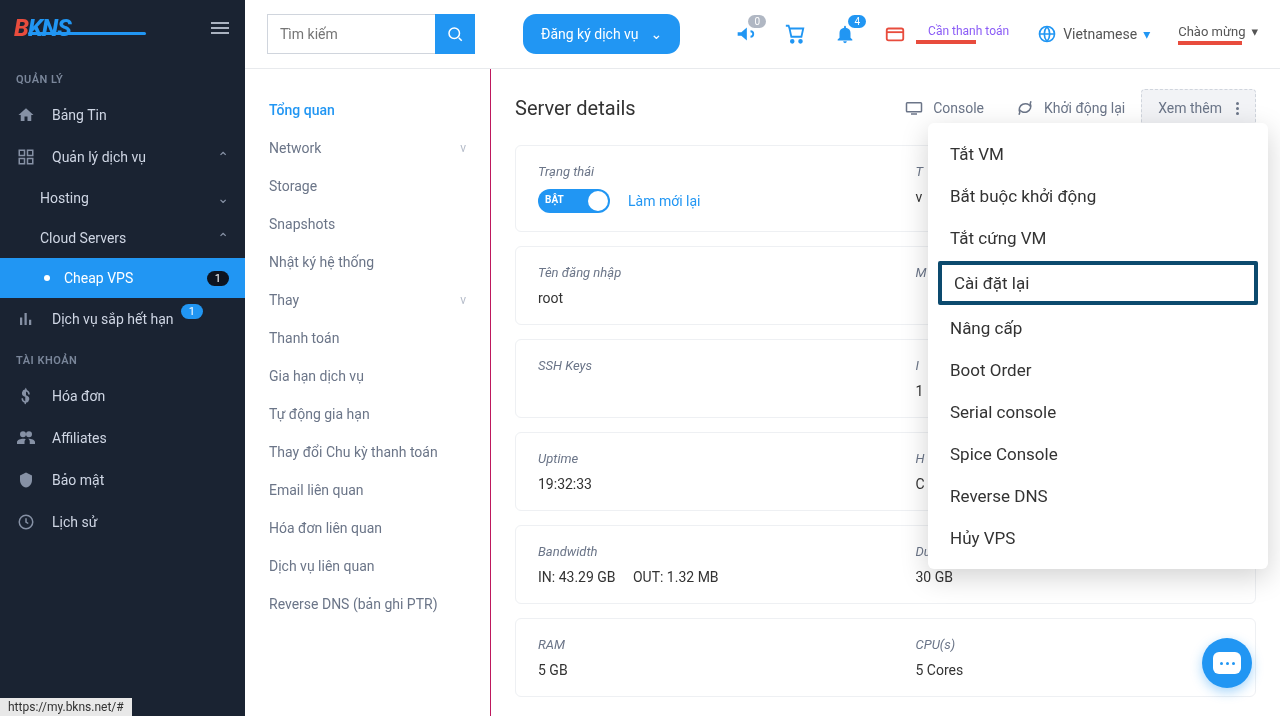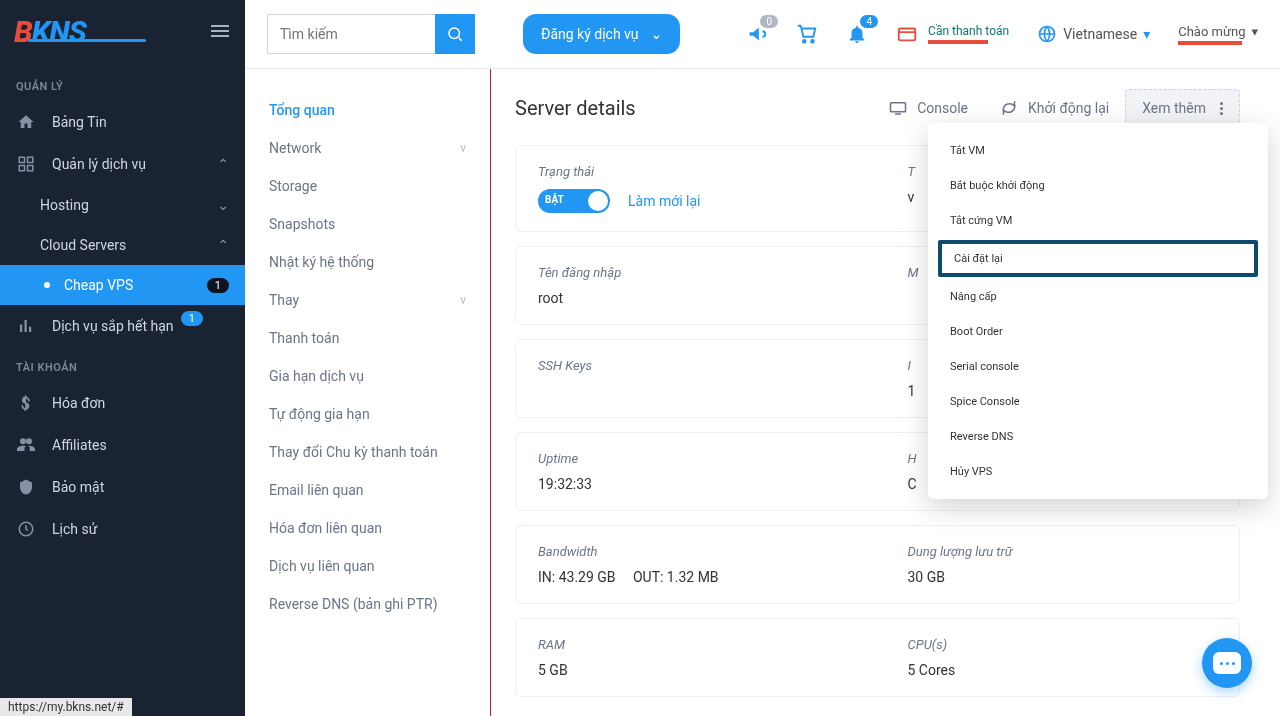--- a/index.html
+++ b/index.html
@@ -2,21 +2,21 @@
 <html><head>
 <meta charset="utf-8">
 <style>
 * { margin: 0; padding: 0; box-sizing: border-box; font-family: -apple-system, BlinkMacSystemFont, "Segoe UI", Roboto, sans-serif; }
 body { background: #f5f6fa; color: #333; font-size: 14px; overflow: hidden; }
 .app { display: flex; width: 1280px; height: 716px; }
 
 
 .sidebar { width: 245px; background: #1a2332; color: #aab2c0; flex-shrink: 0; display: flex; flex-direction: column; position: relative; }
 .logo-row { display: flex; align-items: center; justify-content: space-between; padding: 14px 16px 18px 14px; }
-.logo { font-size: 30px; font-weight: 800; font-style: italic; letter-spacing: -1px; }
+.logo { font-size: 24px; font-weight: 800; font-style: italic; letter-spacing: -1px; }
 .logo .b { color: #e84c3d; }
 .logo .kns { color: #2196f3; }
 .logo-wave { height: 3px; background: linear-gradient(90deg, #2196f3 0%, #2196f3 100%); margin-top: -4px; border-radius: 2px; width: 118px; margin-left: 14px; position: relative; top: -6px; }
 .hamburger { cursor: pointer; color: #aab2c0; display: flex; flex-direction: column; gap: 3px; }
 .hamburger span { display: block; width: 18px; height: 2px; background: #aab2c0; }
 
 .nav-section { font-size: 11px; font-weight: 600; color: #7a869a; padding: 14px 16px 8px; letter-spacing: 0.5px; }
 .nav-item { display: flex; align-items: center; padding: 12px 16px; cursor: pointer; color: #cfd6e4; font-size: 14px; position: relative; }
 .nav-item .icon { width: 20px; margin-right: 16px; color: #8691a5; display: inline-flex; align-items: center; justify-content: center; }
 .nav-item .chev { margin-left: auto; color: #8691a5; }
@@ -31,35 +31,35 @@
 .topbar { display: flex; align-items: center; padding: 14px 22px; border-bottom: 1px solid #e8eaed; gap: 20px; }
 .search-wrap { display: flex; }
 .search-input { width: 168px; height: 40px; border: 1px solid #d0d5dd; border-right: none; padding: 0 12px; font-size: 14px; outline: none; }
 .search-btn { width: 40px; height: 40px; background: #2196f3; border: none; color: #fff; cursor: pointer; display: flex; align-items: center; justify-content: center; }
 .register-btn { height: 40px; background: #2196f3; color: #fff; border: none; padding: 0 18px; font-size: 14px; cursor: pointer; display: flex; align-items: center; gap: 12px; border-radius: 13px; margin-left: 28px; }
 .top-icons { margin-left: auto; display: flex; align-items: center; gap: 28px; }
 .top-icon { position: relative; color: #2196f3; cursor: pointer; display: flex; align-items: center; }
 .top-icon .count { position: absolute; top: -8px; right: -10px; background: #b0b7c3; color: #fff; font-size: 10px; border-radius: 9px; padding: 1px 6px; }
 .top-icon .count.blue { background: #2196f3; }
 .pay-due { display: flex; align-items: center; gap: 10px; cursor: pointer; }
-.pay-due .txt { font-size: 12px; color: #0f766e; line-height: 1.2; }
+.pay-due .txt { font-size: 12px; color: #8b5cf6; line-height: 1.2; margin-left: 12px; }
 .red-under { height: 4px; background: #e84c3d; width: 60px; margin-top: 2px; }
 .lang { display: flex; align-items: center; gap: 6px; color: #555; cursor: pointer; }
 .welcome { display: flex; flex-direction: column; align-items: flex-start; cursor: pointer; position: relative; }
 .welcome .row1 { display: flex; align-items: center; gap: 6px; font-size: 13px; color: #555; }
 .welcome .red-under { width: 64px; }
 
 
 .content { display: flex; flex: 1; min-height: 0; }
 .subnav { width: 246px; padding: 22px 0; border-right: 1px solid #be185d; }
 .subnav-item { padding: 11px 24px; color: #6b7588; cursor: pointer; font-size: 14px; display: flex; align-items: center; }
 .subnav-item.active { color: #2196f3; font-weight: 500; }
 .subnav-item .v { margin-left: auto; color: #b5bcc9; font-size: 12px; }
 
-.panel { flex: 1; padding: 20px 40px 0 24px; position: relative; overflow: hidden; }
+.panel { flex: 1; padding: 20px 24px 0 24px; position: relative; overflow: hidden; }
 .panel-head { display: flex; align-items: center; margin-bottom: 18px; }
 .panel-title { font-size: 20px; color: #333; font-weight: 400; }
 .panel-actions { margin-left: auto; display: flex; align-items: center; gap: 0; }
 .pa-item { display: flex; align-items: center; gap: 10px; padding: 10px 16px; color: #6b7588; cursor: pointer; font-size: 14px; }
 .pa-item.sel { background: #f2f3f6; border: 1px dashed #d0d5dd; border-radius: 4px; }
 .pa-item .dots { margin-left: 4px; display: flex; flex-direction: column; gap: 2px; }
 .pa-item .dots i { width: 3px; height: 3px; background: #6b7588; border-radius: 50%; display: block; }
 
 .card { border: 1px solid #eef0f3; border-radius: 6px; margin-bottom: 14px; padding: 18px 22px; }
 .field-row { display: flex; gap: 60px; }
@@ -67,21 +67,21 @@
 .field-label { font-size: 13px; color: #6b7588; margin-bottom: 10px; font-style: italic; }
 .field-value { font-size: 14px; color: #333; }
 .toggle-row { display: flex; align-items: center; gap: 18px; margin-top: 6px; }
 .toggle { width: 72px; height: 24px; background: #2196f3; border-radius: 12px; position: relative; cursor: pointer; }
 .toggle .knob { position: absolute; right: 2px; top: 2px; width: 20px; height: 20px; background: #fff; border-radius: 50%; }
 .toggle .lbl { position: absolute; left: 7px; top: 5px; font-size: 10px; font-weight: 700; color: #fff; }
 .refresh-link { color: #2196f3; cursor: pointer; font-size: 14px; }
 
 
 .dropdown { position: absolute; top: 54px; right: 12px; width: 340px; background: #fff; border-radius: 6px; box-shadow: 0 8px 28px rgba(0,0,0,0.18); padding: 10px 0; z-index: 50; }
-.dd-item { padding: 11px 22px; font-size: 11px; color: #333; cursor: pointer; }
+.dd-item { padding: 11px 22px; font-size: 17px; color: #333; cursor: pointer; }
 .dd-item.hl { border: 4px solid #0c4a6e; margin: 2px 10px; padding: 8px 12px; border-radius: 2px; }
 
 
 .chat-fab { position: absolute; right: 28px; bottom: 28px; width: 50px; height: 50px; border-radius: 50%; background: #2196f3; display: flex; align-items: center; justify-content: center; cursor: pointer; box-shadow: 0 4px 12px rgba(33,150,243,0.4); }
 .chat-fab .inner { width: 28px; height: 22px; background: #fff; border-radius: 6px; position: relative; display: flex; align-items: center; justify-content: center; gap: 3px; }
 .chat-fab .inner::after { content: ''; position: absolute; bottom: -5px; right: 4px; width: 0; height: 0; border: 5px solid transparent; border-top-color: #fff; }
 .chat-fab .inner i { width: 3px; height: 3px; background: #2196f3; border-radius: 50%; }
 
 .statusbar { position: absolute; left: 0; bottom: 0; background: #e8e8e8; color: #333; font-size: 12px; padding: 2px 8px; }
 

